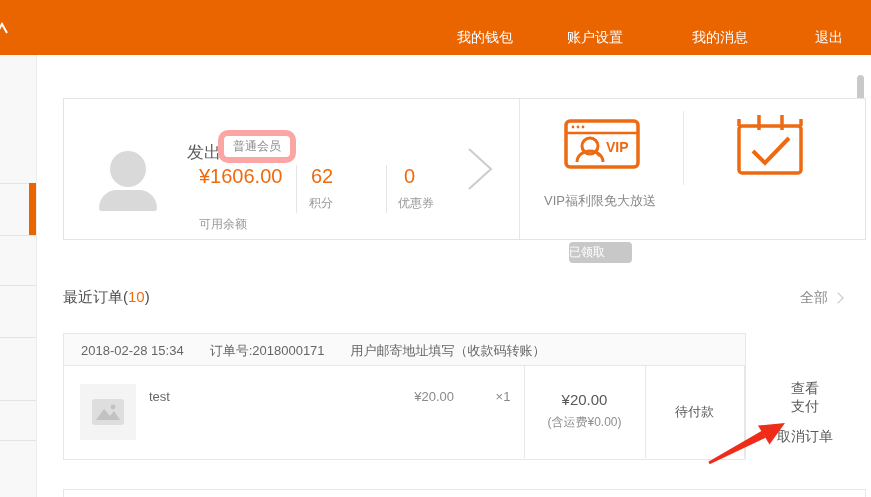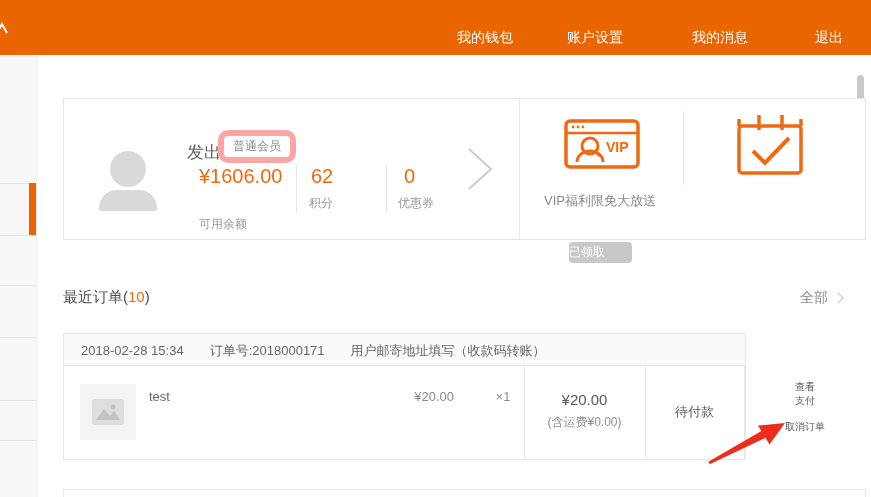--- a/index.html
+++ b/index.html
@@ -57,21 +57,21 @@
   .cd1{left:460px;} .cd2{left:581px;} .cd3{left:680px;}
   .thumb{position:absolute;left:16px;top:18px;width:56px;height:56px;background:#f4f4f4;display:flex;align-items:center;justify-content:center;cursor:pointer;}
   .item-name{position:absolute;left:85px;top:23px;font-size:13px;color:#666;cursor:pointer;text-align:right;}
   .unit-price{position:absolute;left:330px;top:23px;width:60px;text-align:right;font-size:13px;color:#8a8a8a;}
   .qty{position:absolute;left:418px;top:23px;width:42px;text-align:center;font-size:13px;color:#8a8a8a;}
   .total-cell{position:absolute;left:460px;top:0;width:121px;text-align:center;}
   .total-amount{margin-top:25px;font-size:15px;color:#595959;}
   .shipping-note{margin-top:6px;font-size:12px;color:#8f8f8f;}
   .status-cell{position:absolute;left:581px;top:37px;width:99px;text-align:center;font-size:13px;color:#595959;}
   .action-cell{position:absolute;left:680px;top:0;width:122px;text-align:center;}
-  .action-link{display:block;margin-top:0;font-size:10px;color:#595959;cursor:pointer;}
+  .action-link{display:block;margin-top:0;font-size:14px;color:#595959;cursor:pointer;}
   .al1{margin-top:14px;} .al2{margin-top:0;font-family:Liberation Mono, monospace;} .al3{margin-top:12px;}
   .next-order{position:absolute;left:63px;top:489px;width:803px;height:10px;border:1px solid #e7e7e7;border-bottom:none;box-sizing:border-box;background:#fff;}
   .anno-arrow{position:absolute;left:695px;top:410px;z-index:5;pointer-events:none;}
 </style>
 </head>
 <body>
 
 <div class="topbar">
   <div class="logo-mark">
     <svg width="14" height="14" viewBox="0 0 14 14">

